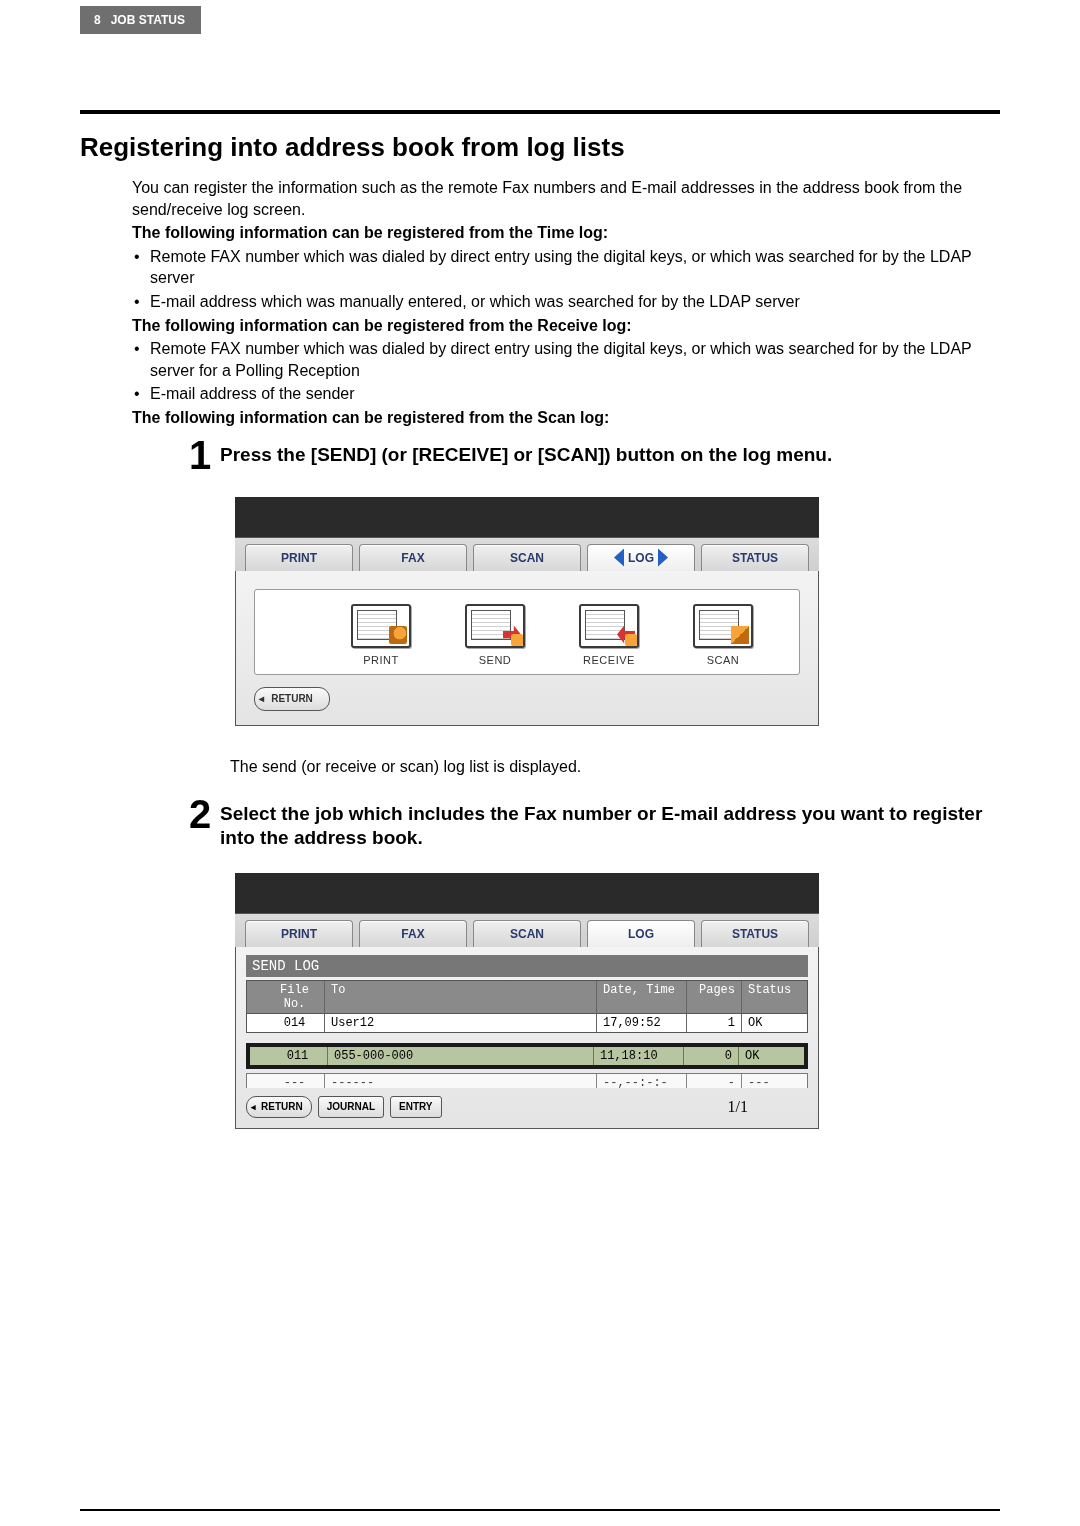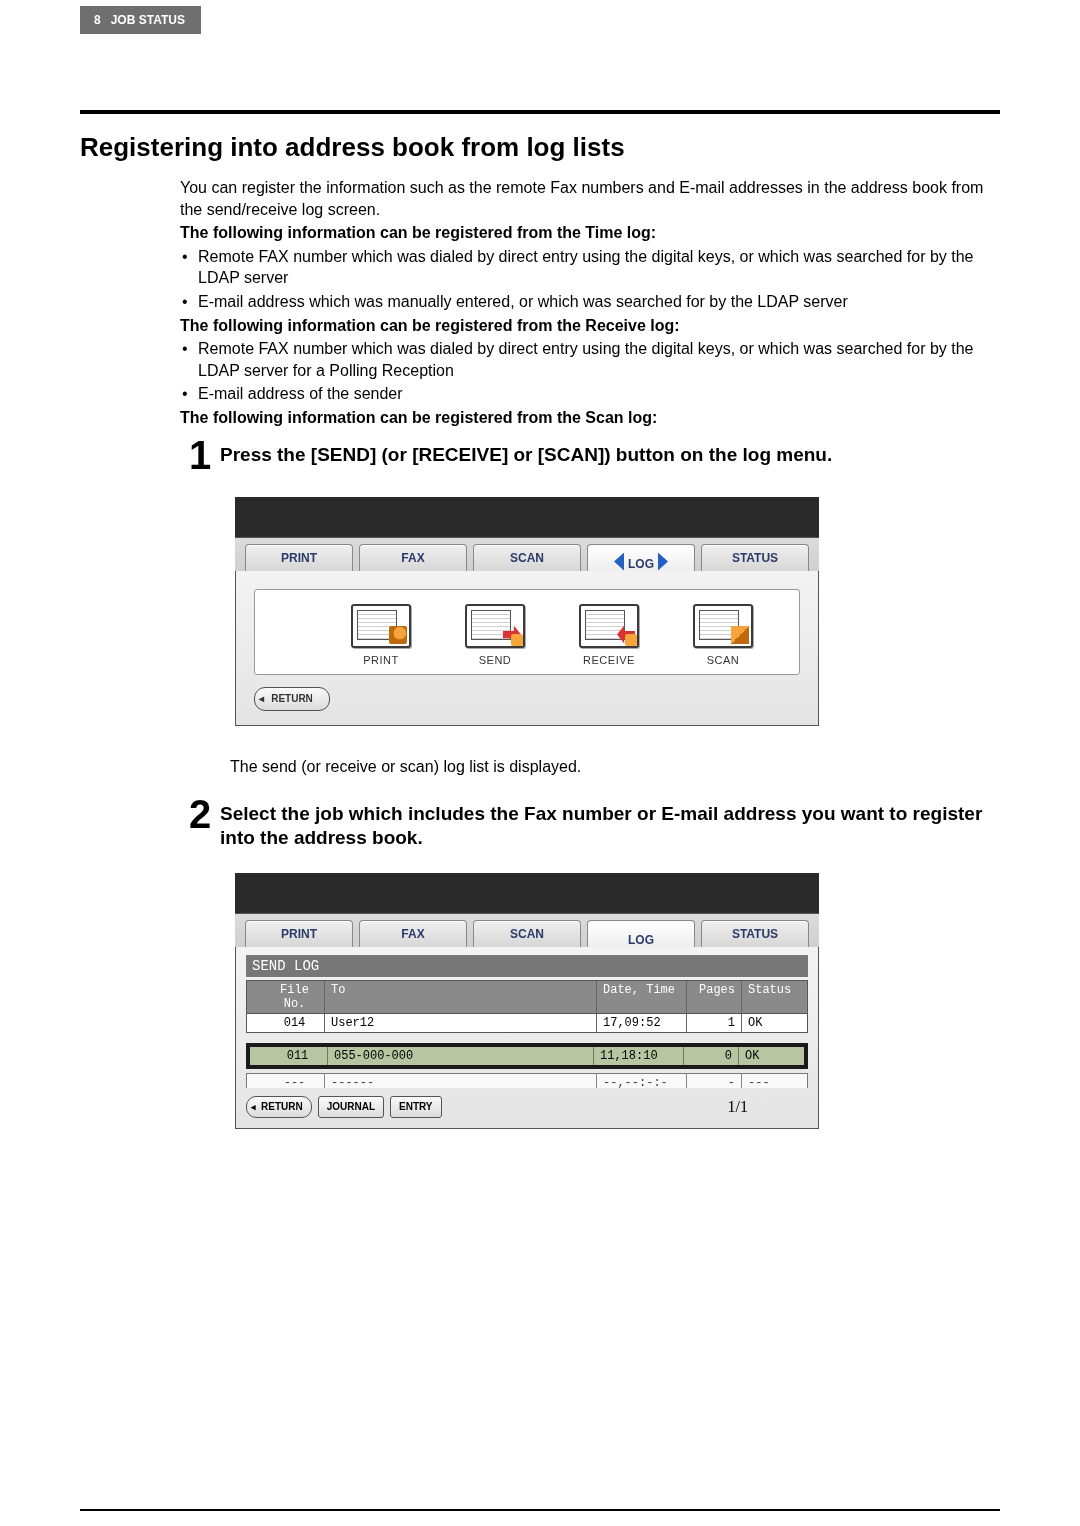--- a/index.html
+++ b/index.html
@@ -42,21 +42,21 @@
     margin: 0 0 18px 0;
   }
   h2.section-title {
     font-size: 26px;
     font-weight: bold;
     margin: 0 0 14px 0;
   }
   .intro, .intro-block {
     font-size: 16px;
     line-height: 1.35;
-    margin-left: 100px;
+    margin-left: 52px;
   }
   .intro p { margin: 0 0 2px 0; }
   .bold { font-weight: bold; }
   ul.bullets {
     list-style: none;
     padding: 0;
     margin: 0;
   }
   ul.bullets li {
     position: relative;
@@ -124,21 +124,20 @@
     align-items: center;
     justify-content: center;
     font-weight: bold;
     color: #2a3a6a;
     box-shadow: inset 0 1px 0 #fff;
     position: relative;
   }
   .tab.active {
     background: linear-gradient(#fff,#eee);
     z-index: 2;
-    align-items: flex-end;
   }
   .tab .blue-caret {
     width: 10px; height: 18px;
     background: #2460c4;
     margin: 0 4px;
     clip-path: polygon(0 0,100% 50%,0 100%);
   }
   .tab .blue-caret.left {
     clip-path: polygon(100% 0,0 50%,100% 100%);
   }

